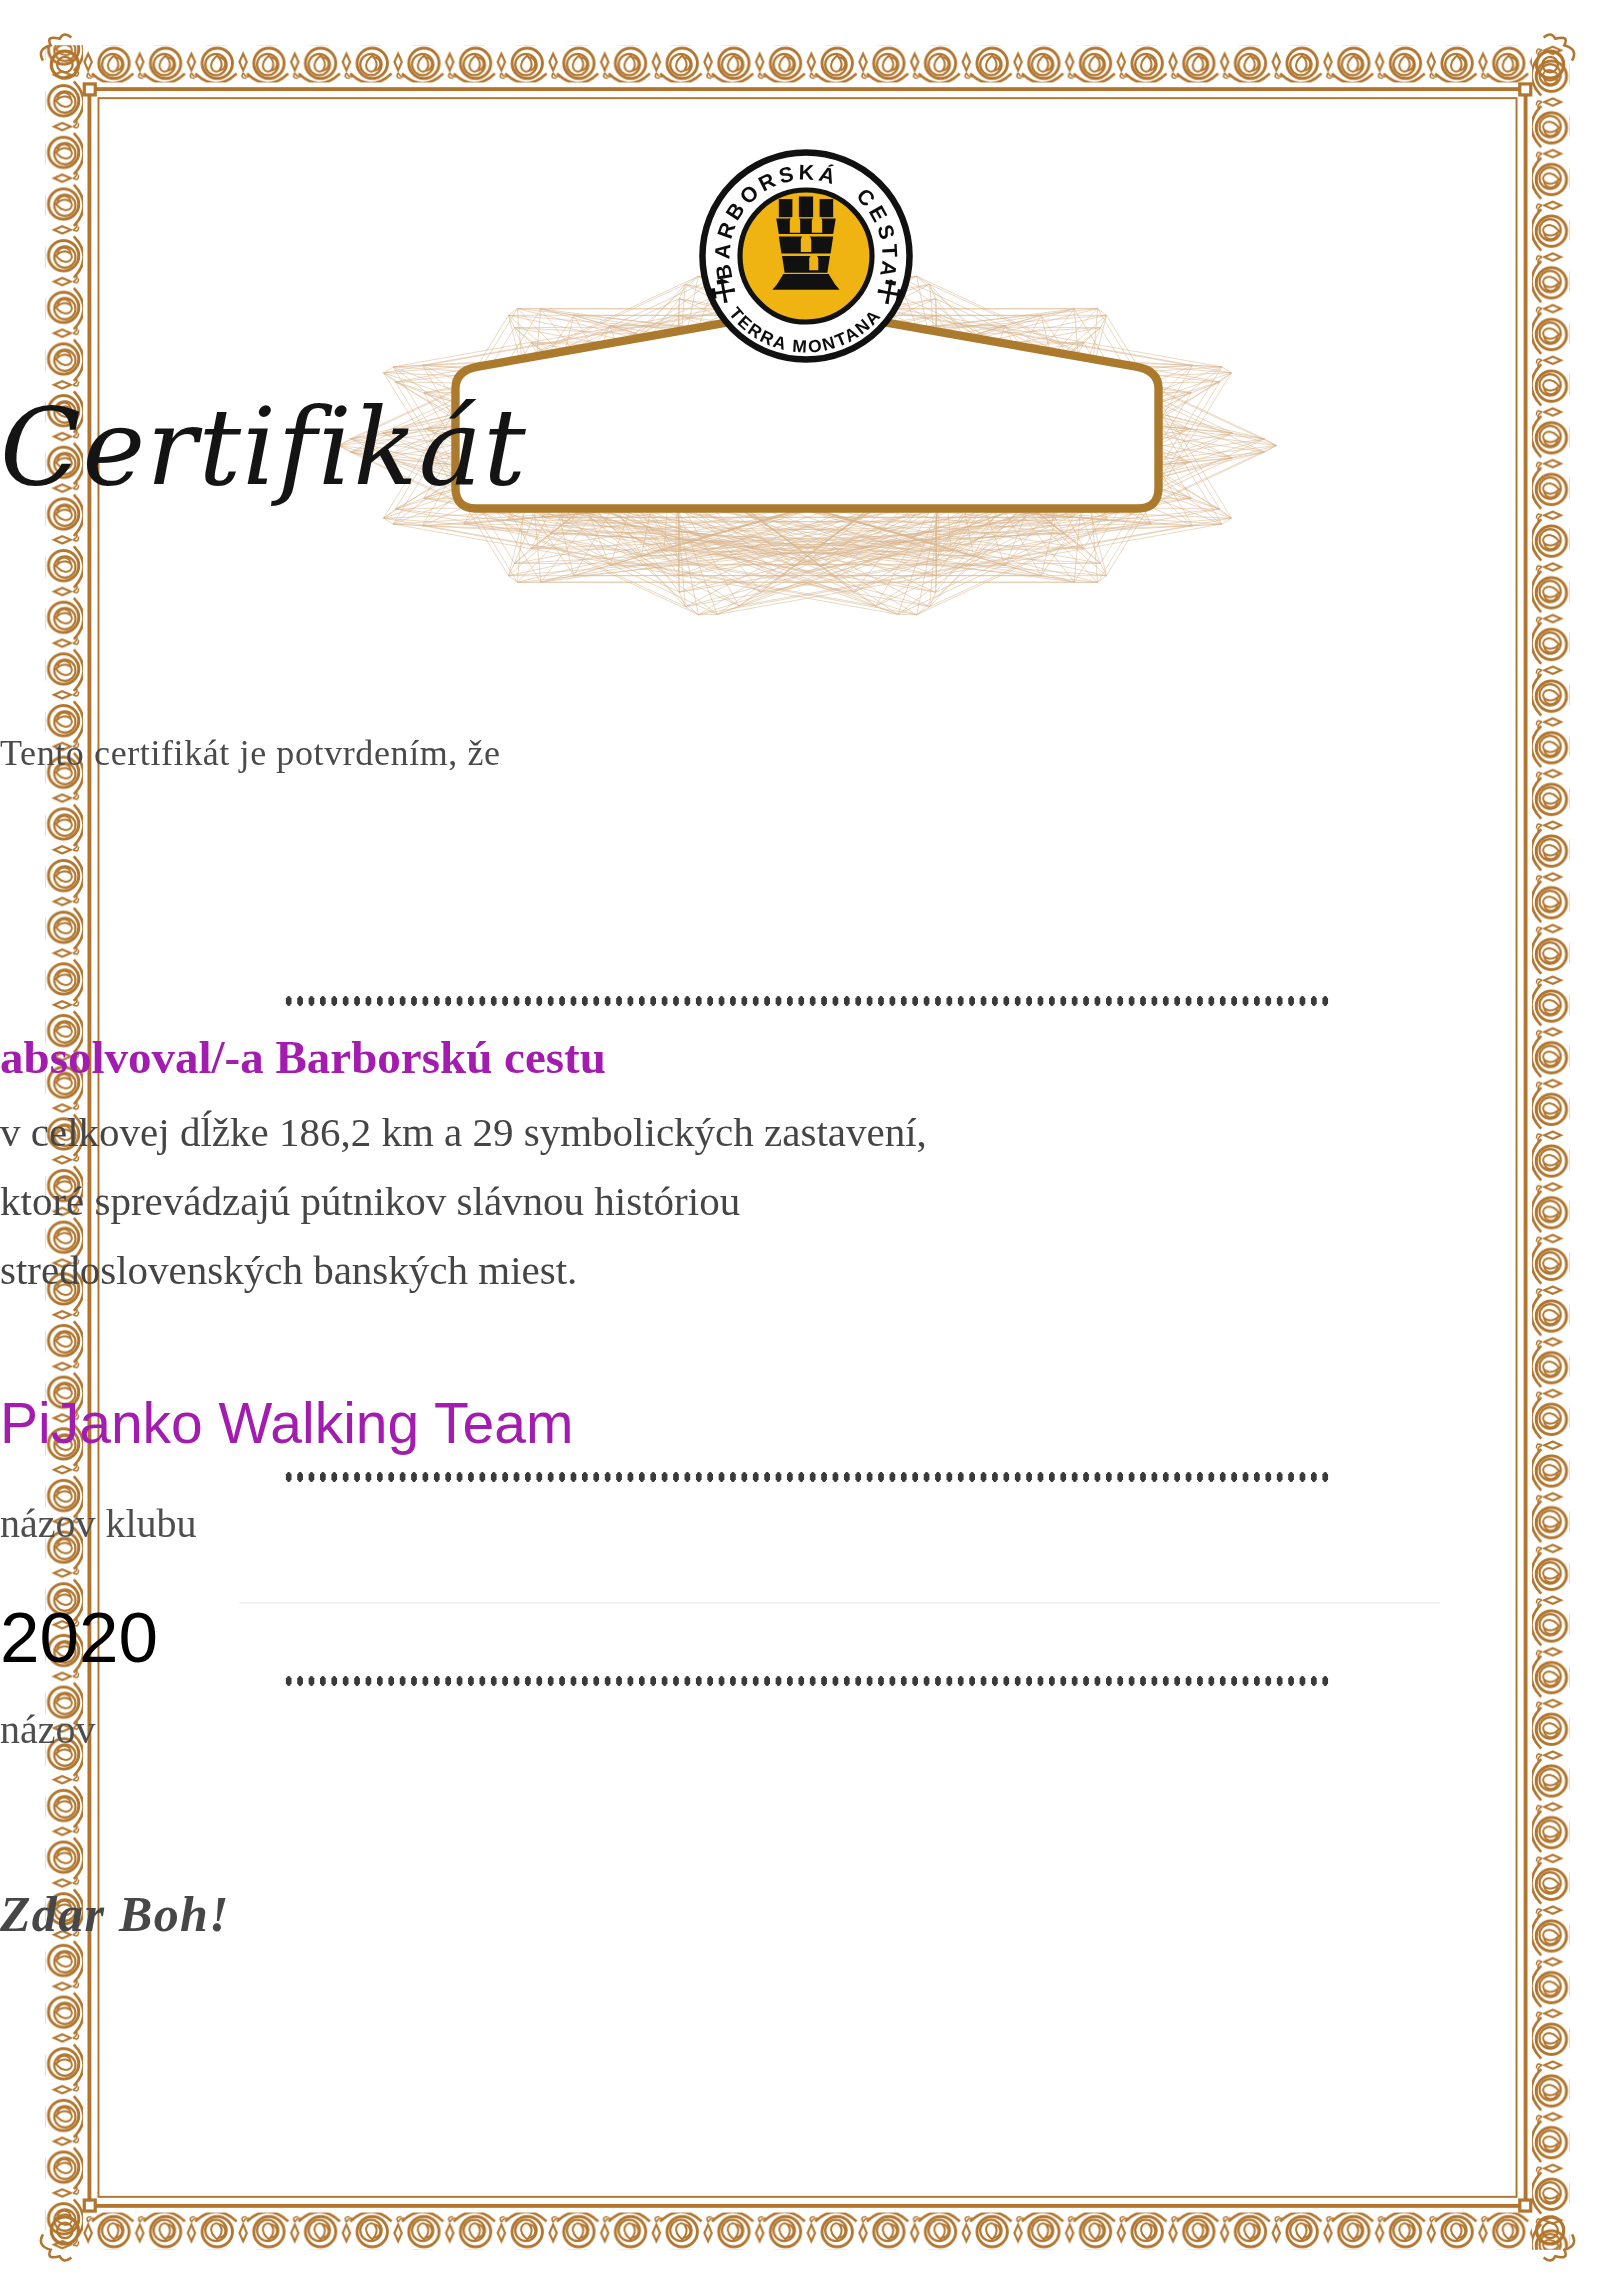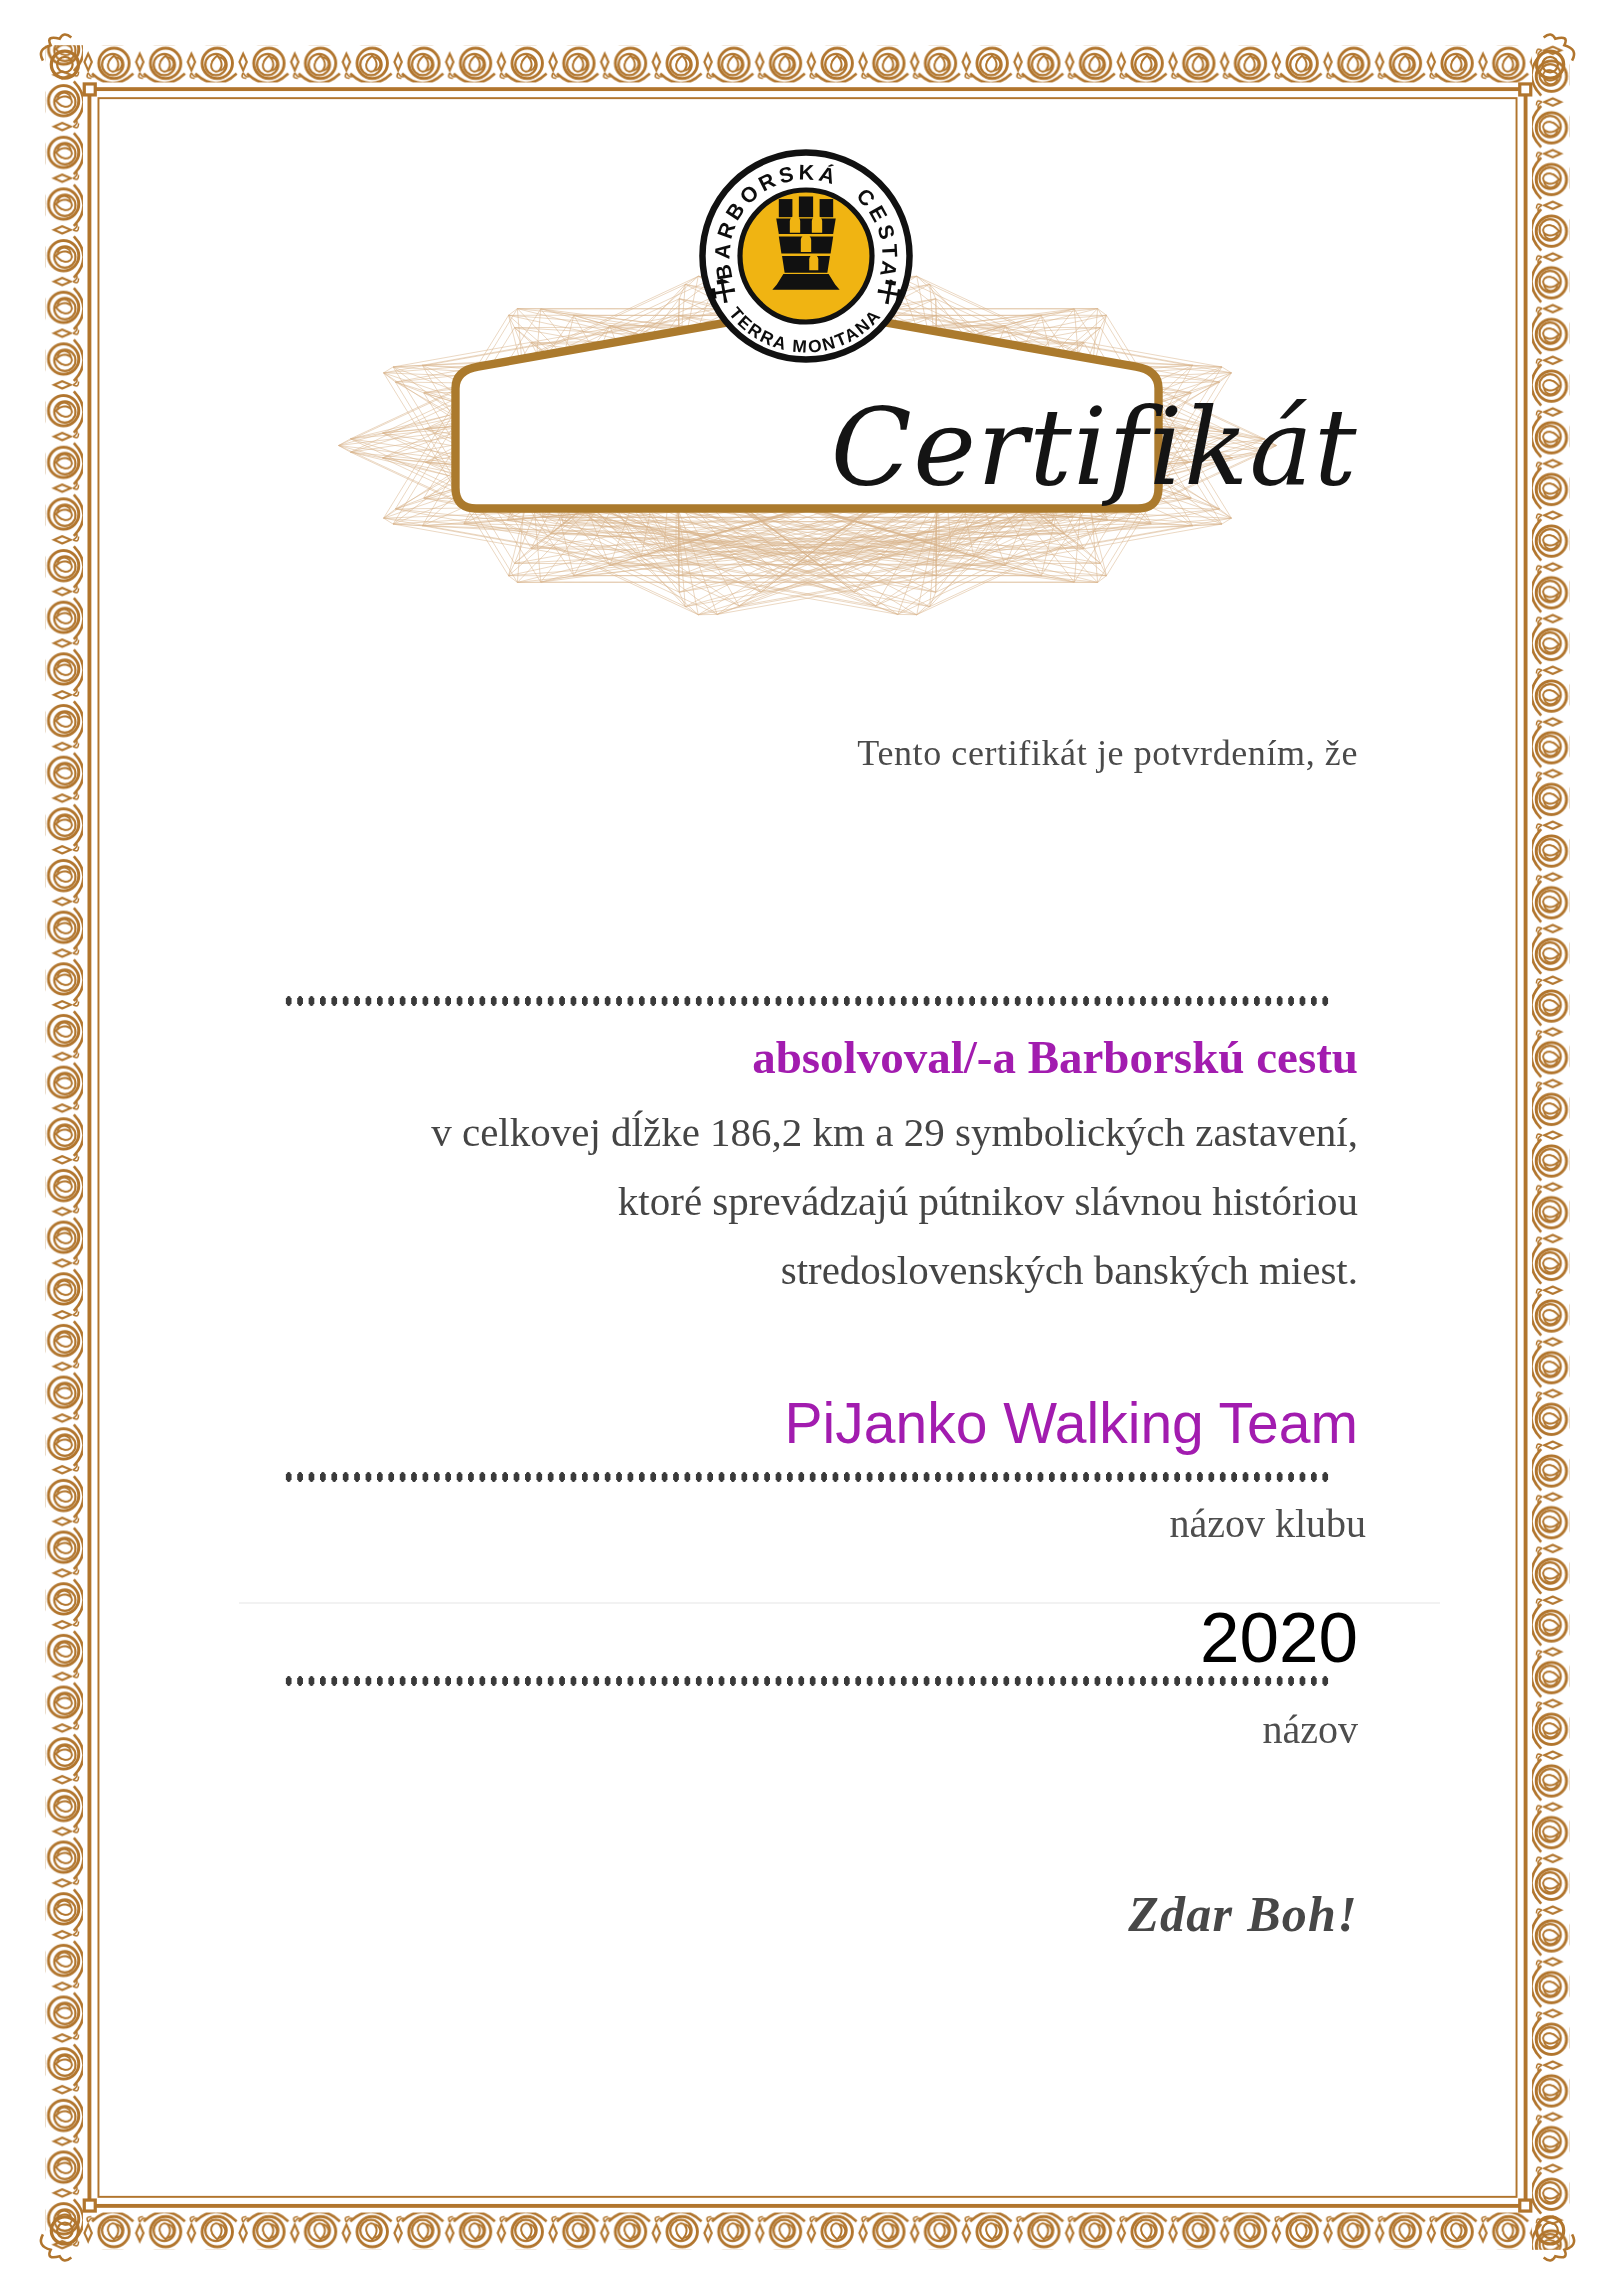--- a/index.html
+++ b/index.html
@@ -1,34 +1,34 @@
 <!DOCTYPE html>
 <html style="font-size:10.3px"><head>
 <meta charset="utf-8">
 <style>
   html,body{margin:0;padding:0;background:#ffffff;}
   body{width:1615px;height:2295px;position:relative;overflow:hidden;
        font-family:"Liberation Serif","DejaVu Serif",serif;}
   .page{position:absolute;inset:0;background:#fff;}
-  .abs{position:absolute;left:0;width:1358px;text-align:right;}
+  .abs{position:absolute;left:0;width:1358px;text-align:left;}
   svg{display:block;}
   .layer{position:absolute;}
   .intro{top:732px;font-size:36px;color:#4a4a4a;letter-spacing:0.6px;}
   .name{top:903px;font-size:67px;color:#000;
         font-family:"Liberation Sans","DejaVu Sans",sans-serif;}
   .dots{position:absolute;left:283px;width:1050px;height:11.6px;
         background-image:radial-gradient(ellipse 3px 5px at 50% 50%, #3a3a3a 97%, rgba(0,0,0,0));
         background-size:11.4px 11.6px;background-repeat:repeat-x;background-position:left center;}
   .dots1{top:995px;} .dots2{top:1471px;} .dots3{top:1675px;}
   .boldline{top:1030px;font-size:47px;font-weight:bold;color:#a21caf;}
   .body-text{top:1098px;font-size:41px;line-height:69px;color:#454545;}
   .club{top:1390px;font-size:57px;color:#a21caf;
         font-family:"Liberation Sans","DejaVu Sans",sans-serif;}
   .small-label{font-size:40px;color:#4e4e4e;}
-  .label-club{top:1500px;padding-left:8px;} .label-season{top:1706px;}
+  .label-club{top:1500px;} .label-season{top:1706px;}
   .season{top:1597px;font-size:71px;color:#000;
           font-family:"Liberation Sans","DejaVu Sans",sans-serif;}
   .closing{top:1885px;font-size:50px;font-weight:bold;font-style:italic;color:#474747;letter-spacing:1.3px;font-family:Liberation Serif, serif;}
   .script-title{top:386px;font-size:106px;font-style:italic;color:#141414;
                 font-family:"DejaVu Serif","Liberation Serif",serif;letter-spacing:1.3px;z-index:6;}
   .faint-line{position:absolute;left:239px;top:1602px;width:1201px;height:1.9px;background:#f2f2f2;}
 </style>
 </head>
 <body>
 

